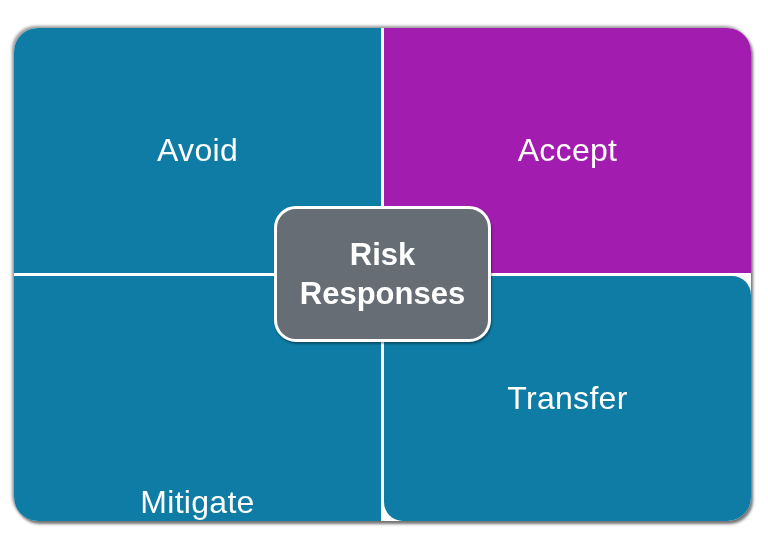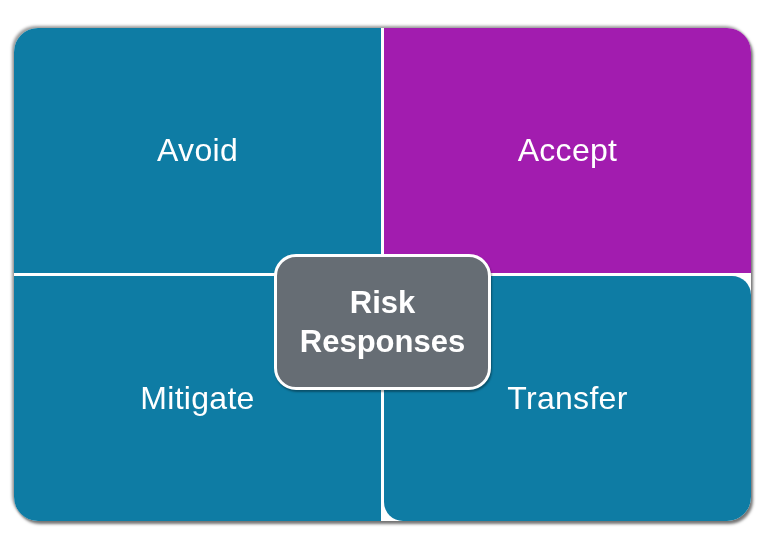--- a/index.html
+++ b/index.html
@@ -46,21 +46,20 @@
     top: 206px;
     width: 217px;
     height: 136px;
     border: 3px solid #ffffff;
     border-radius: 22px;
     display: flex;
     align-items: center;
     justify-content: center;
     text-align: center;
     box-shadow: 1px 2px 2px rgba(0,0,0,0.35);
-    margin-top: 48px;
   }
   .center-label {
     font-weight: 700;
     font-size: 31px;
     line-height: 39px;
     max-width: 185px;
     user-select: none;
   }
 </style>
 </head>
@@ -71,21 +70,21 @@
   <div class="matrix">
 
     <div class="cell" style="background-color: rgb(14, 124, 164);">
       <span class="cell-label" style="color: rgb(255, 255, 255);">Avoid</span>
     </div>
 
     <div class="cell" style="background-color: #a21caf;">
       <span class="cell-label" style="color: rgb(255, 255, 255);">Accept</span>
     </div>
 
-    <div class="cell" style="background-color: rgb(14, 124, 164);">
+    <div class="cell" style="background-color: rgb(14, 124, 164); align-items: flex-end;">
       <span class="cell-label" style="color: rgb(255, 255, 255);">Mitigate</span>
     </div>
 
     <div class="cell" style="background-color: rgb(14, 124, 164); border-radius: 19px;">
       <span class="cell-label" style="color: rgb(255, 255, 255);">Transfer</span>
     </div>
 
   </div>
 
   <div class="center-box" style="background-color: rgb(102, 109, 116);">

